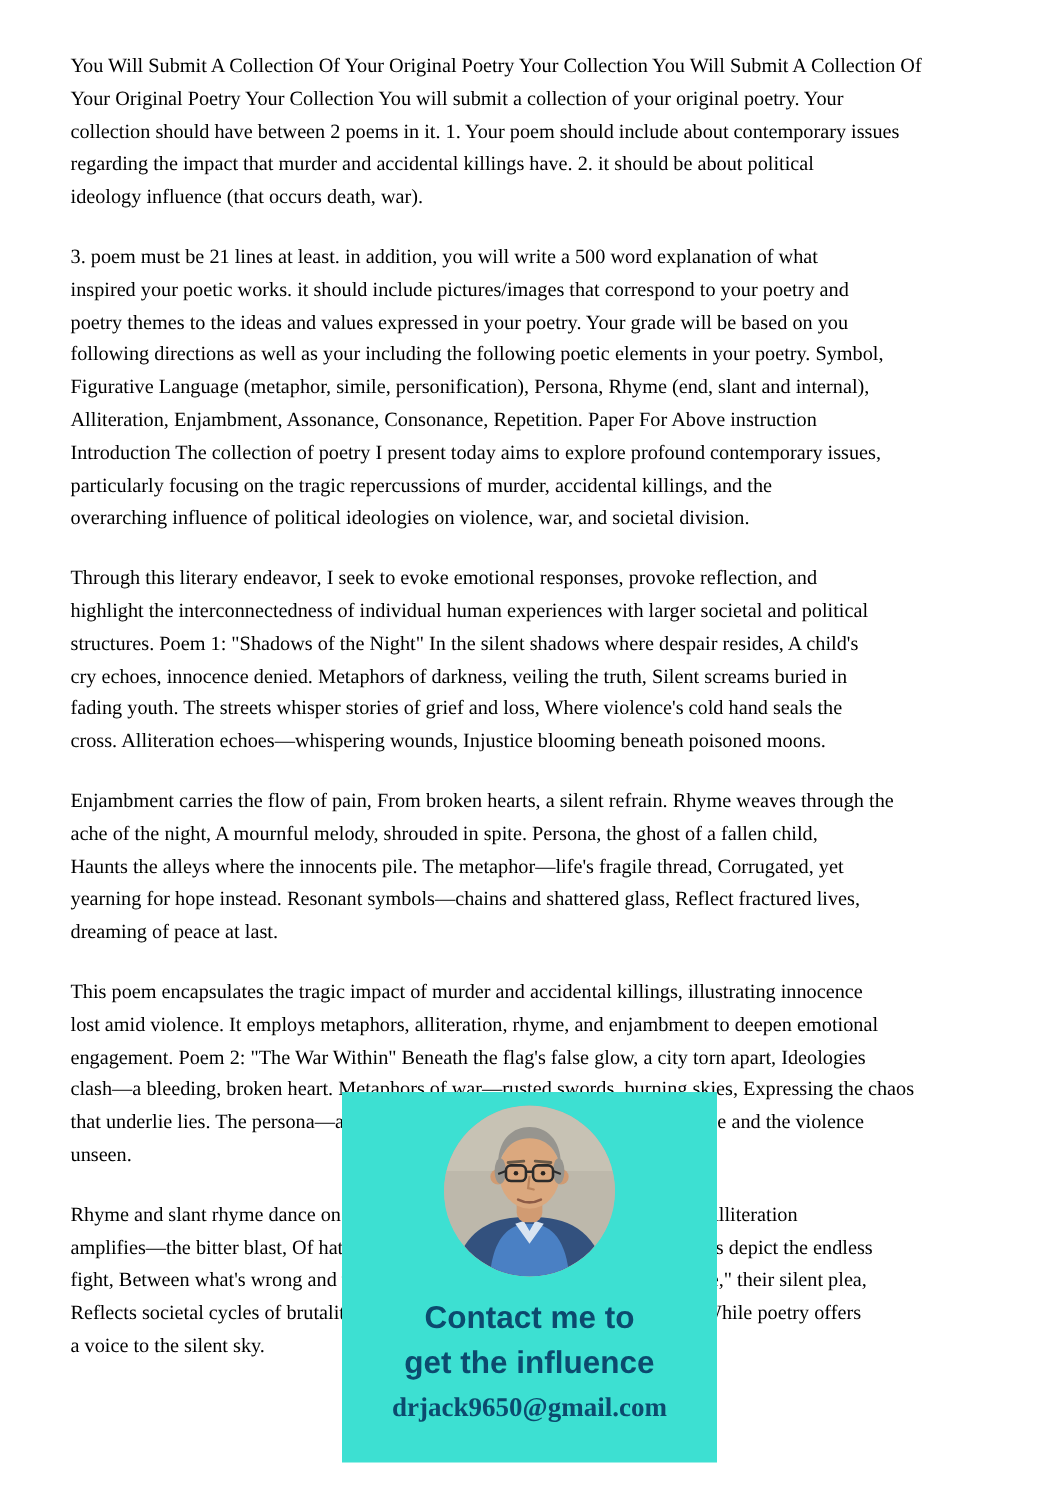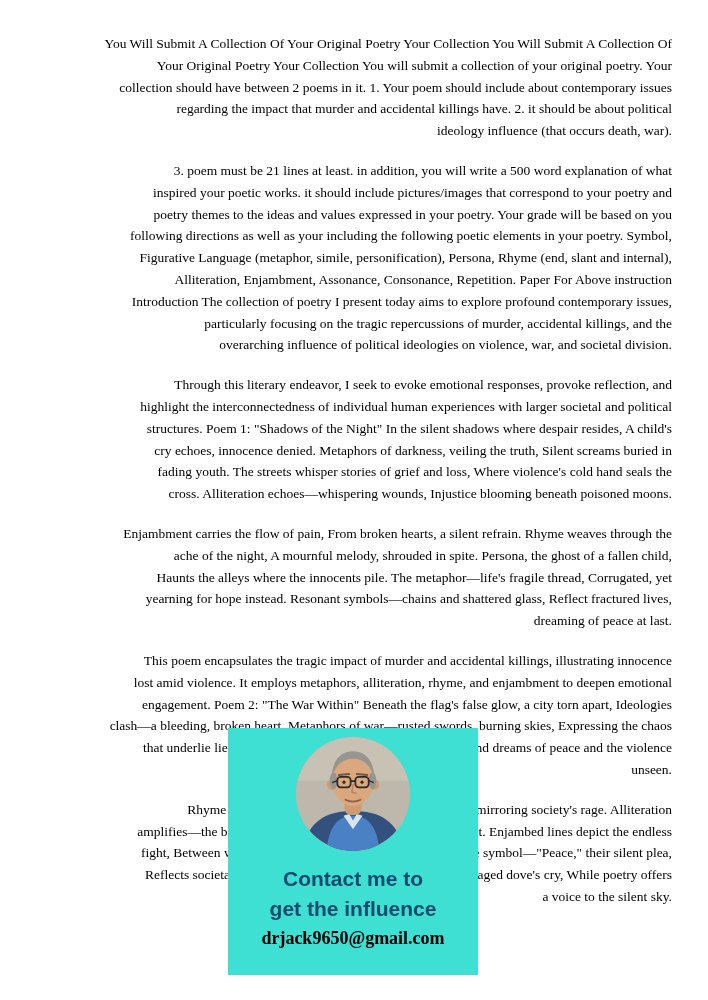--- a/index.html
+++ b/index.html
@@ -14,21 +14,20 @@
   }
   .doc-body{
     position:absolute;
     left:47px;top:33px;right:36px;
     font-size:13.5px;
     line-height:21.8px;
   }
   .para{
     margin:0 0 18px 0;
     white-space:nowrap;
-    text-align:right;
   }
   
   .overlay{
     position:absolute;
     left:228px;top:728px;
     width:250px;height:247px;
     text-align:center;
     z-index:5;
   }
   .avatar{
@@ -45,21 +44,21 @@
     font-size:21px;
     line-height:30px;
     color:#0c4a6e;
   }
   .contact-line.first{margin-top:13px;}
   .contact-email{
     margin-top:4px;
     font-family:"Liberation Serif", serif;
     font-weight:bold;
     font-size:18px;
-    color:#000000;
+    color:#0c4a6e;
   }
 </style>
 </head>
 <body>
 
 <div class="page">
 
   <main class="doc-body">
       <p class="para">You Will Submit A Collection Of Your Original Poetry Your Collection You Will Submit A Collection Of<br>Your Original Poetry Your Collection You will submit a collection of your original poetry. Your<br>collection should have between 2 poems in it. 1. Your poem should include about contemporary issues<br>regarding the impact that murder and accidental killings have. 2. it should be about political<br>ideology influence (that occurs death, war).</p>
       <p class="para">3. poem must be 21 lines at least. in addition, you will write a 500 word explanation of what<br>inspired your poetic works. it should include pictures/images that correspond to your poetry and<br>poetry themes to the ideas and values expressed in your poetry. Your grade will be based on you<br>following directions as well as your including the following poetic elements in your poetry. Symbol,<br>Figurative Language (metaphor, simile, personification), Persona, Rhyme (end, slant and internal),<br>Alliteration, Enjambment, Assonance, Consonance, Repetition. Paper For Above instruction<br>Introduction The collection of poetry I present today aims to explore profound contemporary issues,<br>particularly focusing on the tragic repercussions of murder, accidental killings, and the<br>overarching influence of political ideologies on violence, war, and societal division.</p>

